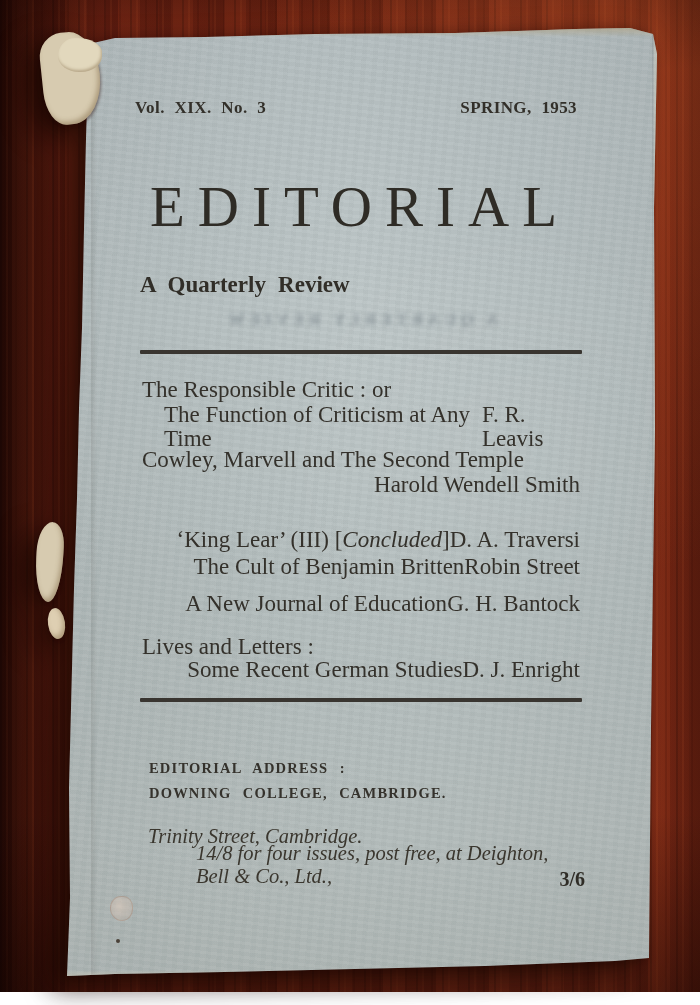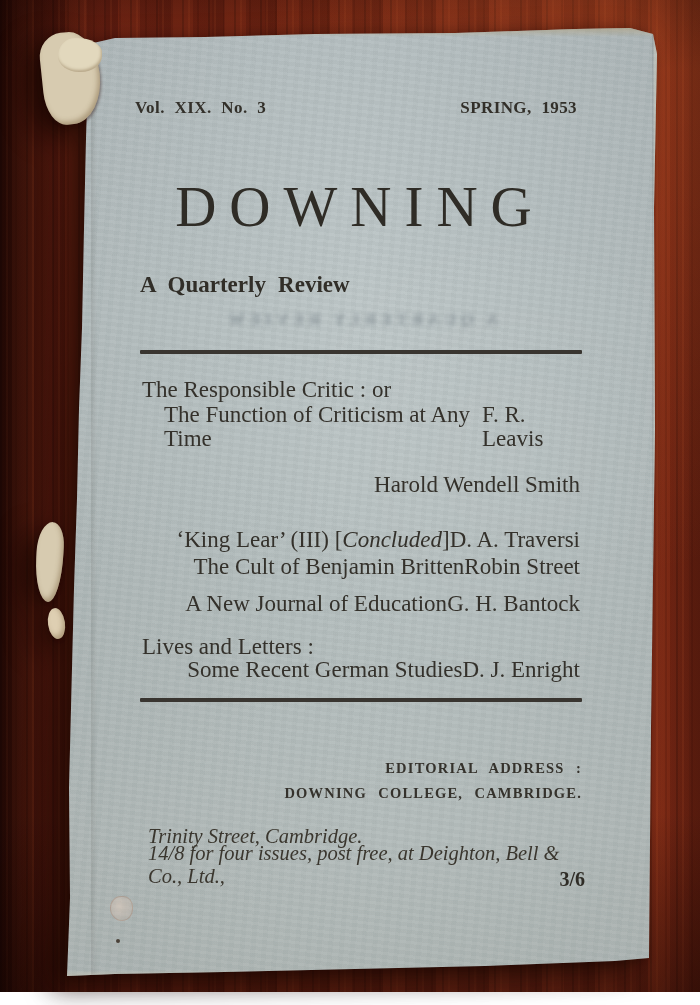--- a/index.html
+++ b/index.html
@@ -69,26 +69,26 @@
   .rule{position:absolute;left:85px;width:442px;height:4px;background:#393530;border-radius:1px;}
   .rule-1{top:322px;}
   .rule-2{top:670px;}
 
   .toc-row{position:absolute;left:87px;right:85px;font-size:23px;line-height:24px;color:#34312b;}
   .toc-flex{display:flex;justify-content:flex-end;}
   .toc-indent{padding-left:22px;}
   .toc-right{text-align:right;}
   .ital{font-style:italic;}
 
-  .editorial{position:absolute;left:85px;width:442px;text-align:right;font-weight:700;color:#35322c;}
+  .editorial{position:absolute;left:94px;width:442px;text-align:left;font-weight:700;color:#35322c;}
   .ed-1{top:732px;font-size:14.5px;letter-spacing:1.2px;word-spacing:0.45em;}
   .ed-2{top:757px;font-size:14.5px;letter-spacing:1.2px;word-spacing:0.45em;}
 
   .price-line{position:absolute;left:93px;right:80px;font-style:italic;font-size:20.5px;color:#3a362e;}
-  .price-1{top:814px;}
+  .price-1{top:814px;margin-left:48px;}
   .price-2{top:797px;}
   .price-badge{position:absolute;right:80px;top:840px;font-size:20px;font-weight:700;color:#2f2c26;}
 
   .blemish{position:absolute;left:55px;top:868px;width:21px;height:23px;border-radius:50% 45% 50% 55%;
     border:1px solid rgba(150,110,90,0.30);
     background:radial-gradient(circle at 40% 40%, rgba(228,206,190,0.55), rgba(185,155,135,0.18));}
   .speck{position:absolute;left:61px;top:911px;width:4px;height:4px;border-radius:50%;background:#4a4138;}
 </style>
 </head>
 <body>
@@ -104,32 +104,33 @@
       <div class="edge-right"></div>
       <div class="edge-bottom"></div>
       <div class="spine-crease"></div>
 
       <div class="content">
         <div class="hdr">
           <span>Vol. XIX. No. 3</span>
           <span>SPRING, 1953</span>
         </div>
 
-        <div class="title">DOWNING</div>
+        <div class="title">EDITORIAL</div>
         <div class="subtitle">A Quarterly Review</div>
         <div class="ghost">A QUARTERLY REVIEW</div>
 
         <div class="rule rule-1"></div>
 
         <div class="toc-row" style="top:350px">The Responsible Critic : or</div>
         <div class="toc-row toc-flex" style="top:375px">
           <span class="toc-indent">The Function of Criticism at Any Time</span>
           <span>F. R. Leavis</span>
         </div>
 
+        <div class="toc-row" style="top:420px">Cowley, Marvell and The Second Temple</div>
         <div class="toc-row toc-right" style="top:445px">Harold Wendell Smith</div>
 
         <div class="toc-row toc-flex" style="top:500px">
           <span><span>‘King Lear’ (III) [</span><span class="ital">Concluded</span><span>]</span></span>
           <span>D. A. Traversi</span>
         </div>
 
         <div class="toc-row toc-flex" style="top:527px">
           <span>The Cult of Benjamin Britten</span>
           <span>Robin Street</span>

